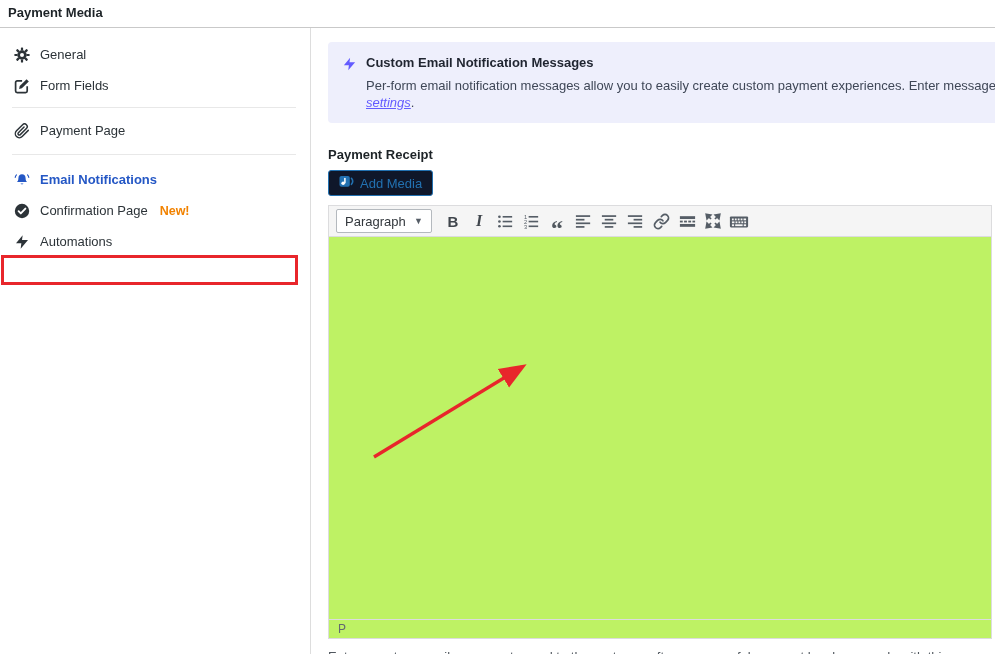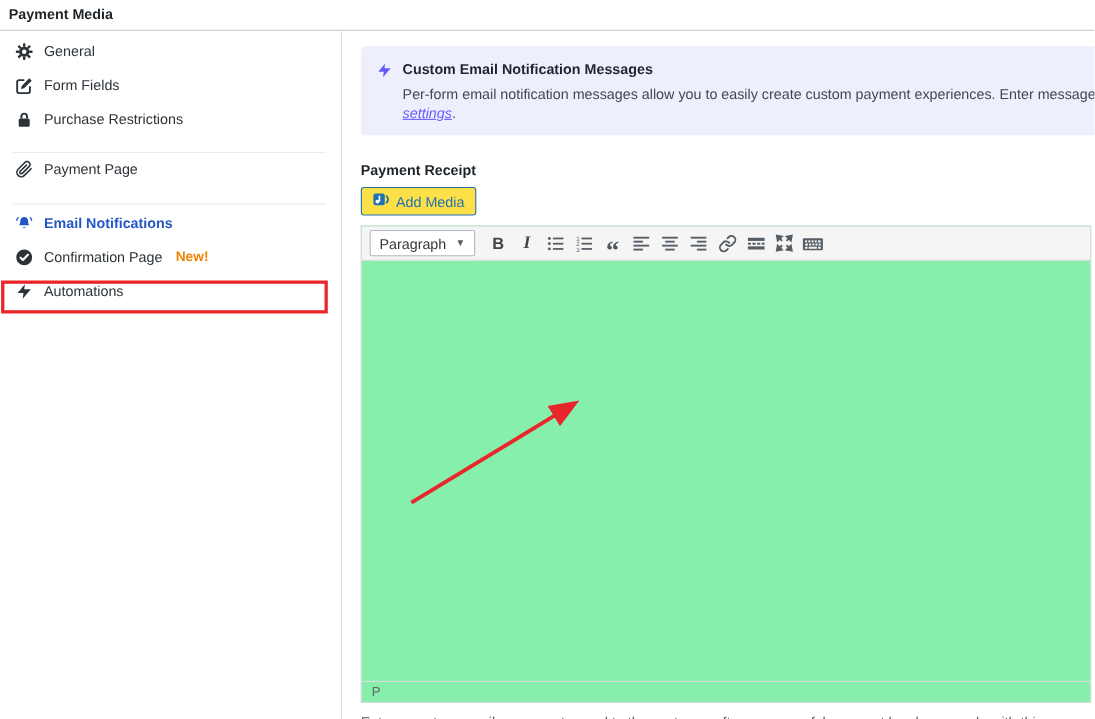--- a/index.html
+++ b/index.html
@@ -19,21 +19,21 @@
   .top-header .title {
     position: absolute; left: 8px; top: 5px;
     font-size: 13px; font-weight: 700; color: #1d2327;
   }
   
   .sidebar {
     position: absolute; left: 0; top: 28px; bottom: 0; width: 311px;
     background: #fff; border-right: 1px solid #ddd; padding-top: 11px; z-index: 1;
   }
   .nav-item {
-    height: 31px; display: flex; gap: 10px;
+    height: 31px; display: flex; align-items: center; gap: 10px;
     padding-left: 14px; font-size: 13px; color: #2c3338; cursor: pointer;
   }
   .nav-item .ic { width: 16px; height: 16px; display: flex; align-items: center; justify-content: center; flex: 0 0 16px; }
   .nav-item.active { color: #2457c5; font-weight: 700; }
   .nav-badge { color: #f18200; font-weight: 700; font-size: 12.5px; margin-left: 2px; }
   .nav-divider { height: 1px; background: #e8e8e8; margin: 6px 14px 7px 12px; }
   .nav-divider.second { margin-top: 8px; margin-bottom: 9px; }
   
   .annotation-rect {
     position: absolute; left: 1px; top: 255px; width: 297px; height: 30px;
@@ -49,25 +49,25 @@
   }
   .banner .bolt { width: 15px; height: 16px; margin-top: 1px; flex: 0 0 15px; }
   .banner-title { font-size: 13px; font-weight: 700; color: #1f2430; }
   .banner-desc { margin-top: 7px; font-size: 13px; line-height: 17px; color: #3f4757; }
   .banner-desc .line1 { white-space: nowrap; }
   .banner-desc a { color: #635bff; text-decoration: underline; cursor: pointer; font-style: italic; }
   
   .receipt-label { margin: 24px 0 0 17px; font-size: 13px; font-weight: 700; color: #1d2327; }
   .add-media-btn {
     margin: 8px 0 0 17px; height: 26px; display: inline-flex; align-items: center;
-    gap: 6px; padding: 0 10px; background: #fde047; border: 1px solid #2271b1;
+    gap: 6px; padding: 0 10px; background: #0f172a; border: 1px solid #2271b1;
     border-radius: 3px; color: #2271b1; font-size: 13px; cursor: pointer;
   }
   
-  .editor-wrap { margin: 9px 0 0 17px; width: 664px; border: 1px solid #dcdcde; background: #86efac; }
+  .editor-wrap { margin: 9px 0 0 17px; width: 664px; border: 1px solid #dcdcde; background: #bef264; }
   .editor-toolbar {
     height: 31px; background: #f5f5f5; border-bottom: 1px solid #dcdcde;
     display: flex; align-items: center; padding: 0 7px;
   }
   .para-select {
     width: 96px; height: 24px; background: #fff; border: 1px solid #b4b9be;
     border-radius: 2px; display: flex; align-items: center; justify-content: space-between;
     padding: 0 8px; font-size: 13px; color: #32373c; margin-right: 8px; cursor: pointer;
   }
   .para-select .caret { font-size: 9px; color: #555d66; }
@@ -126,29 +126,20 @@
   <div class="nav-item">
     <span class="ic">
       <svg width="16" height="16" viewBox="0 0 16 16">
         <path d="M13.2 8.3V13a1.6 1.6 0 0 1-1.6 1.6H3.2A1.6 1.6 0 0 1 1.6 13V4.4a1.6 1.6 0 0 1 1.6-1.6h4.9" fill="none" stroke="#2c3338" stroke-width="1.7"></path>
         <path d="M12.6 1.2l2.2 2.2-6.9 6.9-2.8.6.6-2.8z" fill="#2c3338"></path>
       </svg>
     </span>
     <span>Form Fields</span>
   </div>
 
-  <div class="nav-item">
-    <span class="ic">
-      <svg width="16" height="16" viewBox="0 0 16 16">
-        <rect x="3" y="6.8" width="10" height="7.4" rx="1.4" fill="#2c3338"></rect>
-        <path d="M5.4 6.8V4.9a2.6 2.6 0 0 1 5.2 0v1.9" fill="none" stroke="#2c3338" stroke-width="1.8"></path>
-      </svg>
-    </span>
-    <span>Purchase Restrictions</span>
-  </div>
 
   <div class="nav-divider"></div>
 
   <div class="nav-item">
     <span class="ic">
       <svg width="16" height="16" viewBox="0 0 24 24">
         <path d="M21.44 11.05l-9.19 9.19a6 6 0 0 1-8.49-8.49l9.19-9.19a4 4 0 0 1 5.66 5.66l-9.2 9.19a2 2 0 0 1-2.83-2.83l8.49-8.48" fill="none" stroke="#2c3338" stroke-width="2.2" stroke-linecap="round" stroke-linejoin="round"></path>
       </svg>
     </span>
     <span>Payment Page</span>

